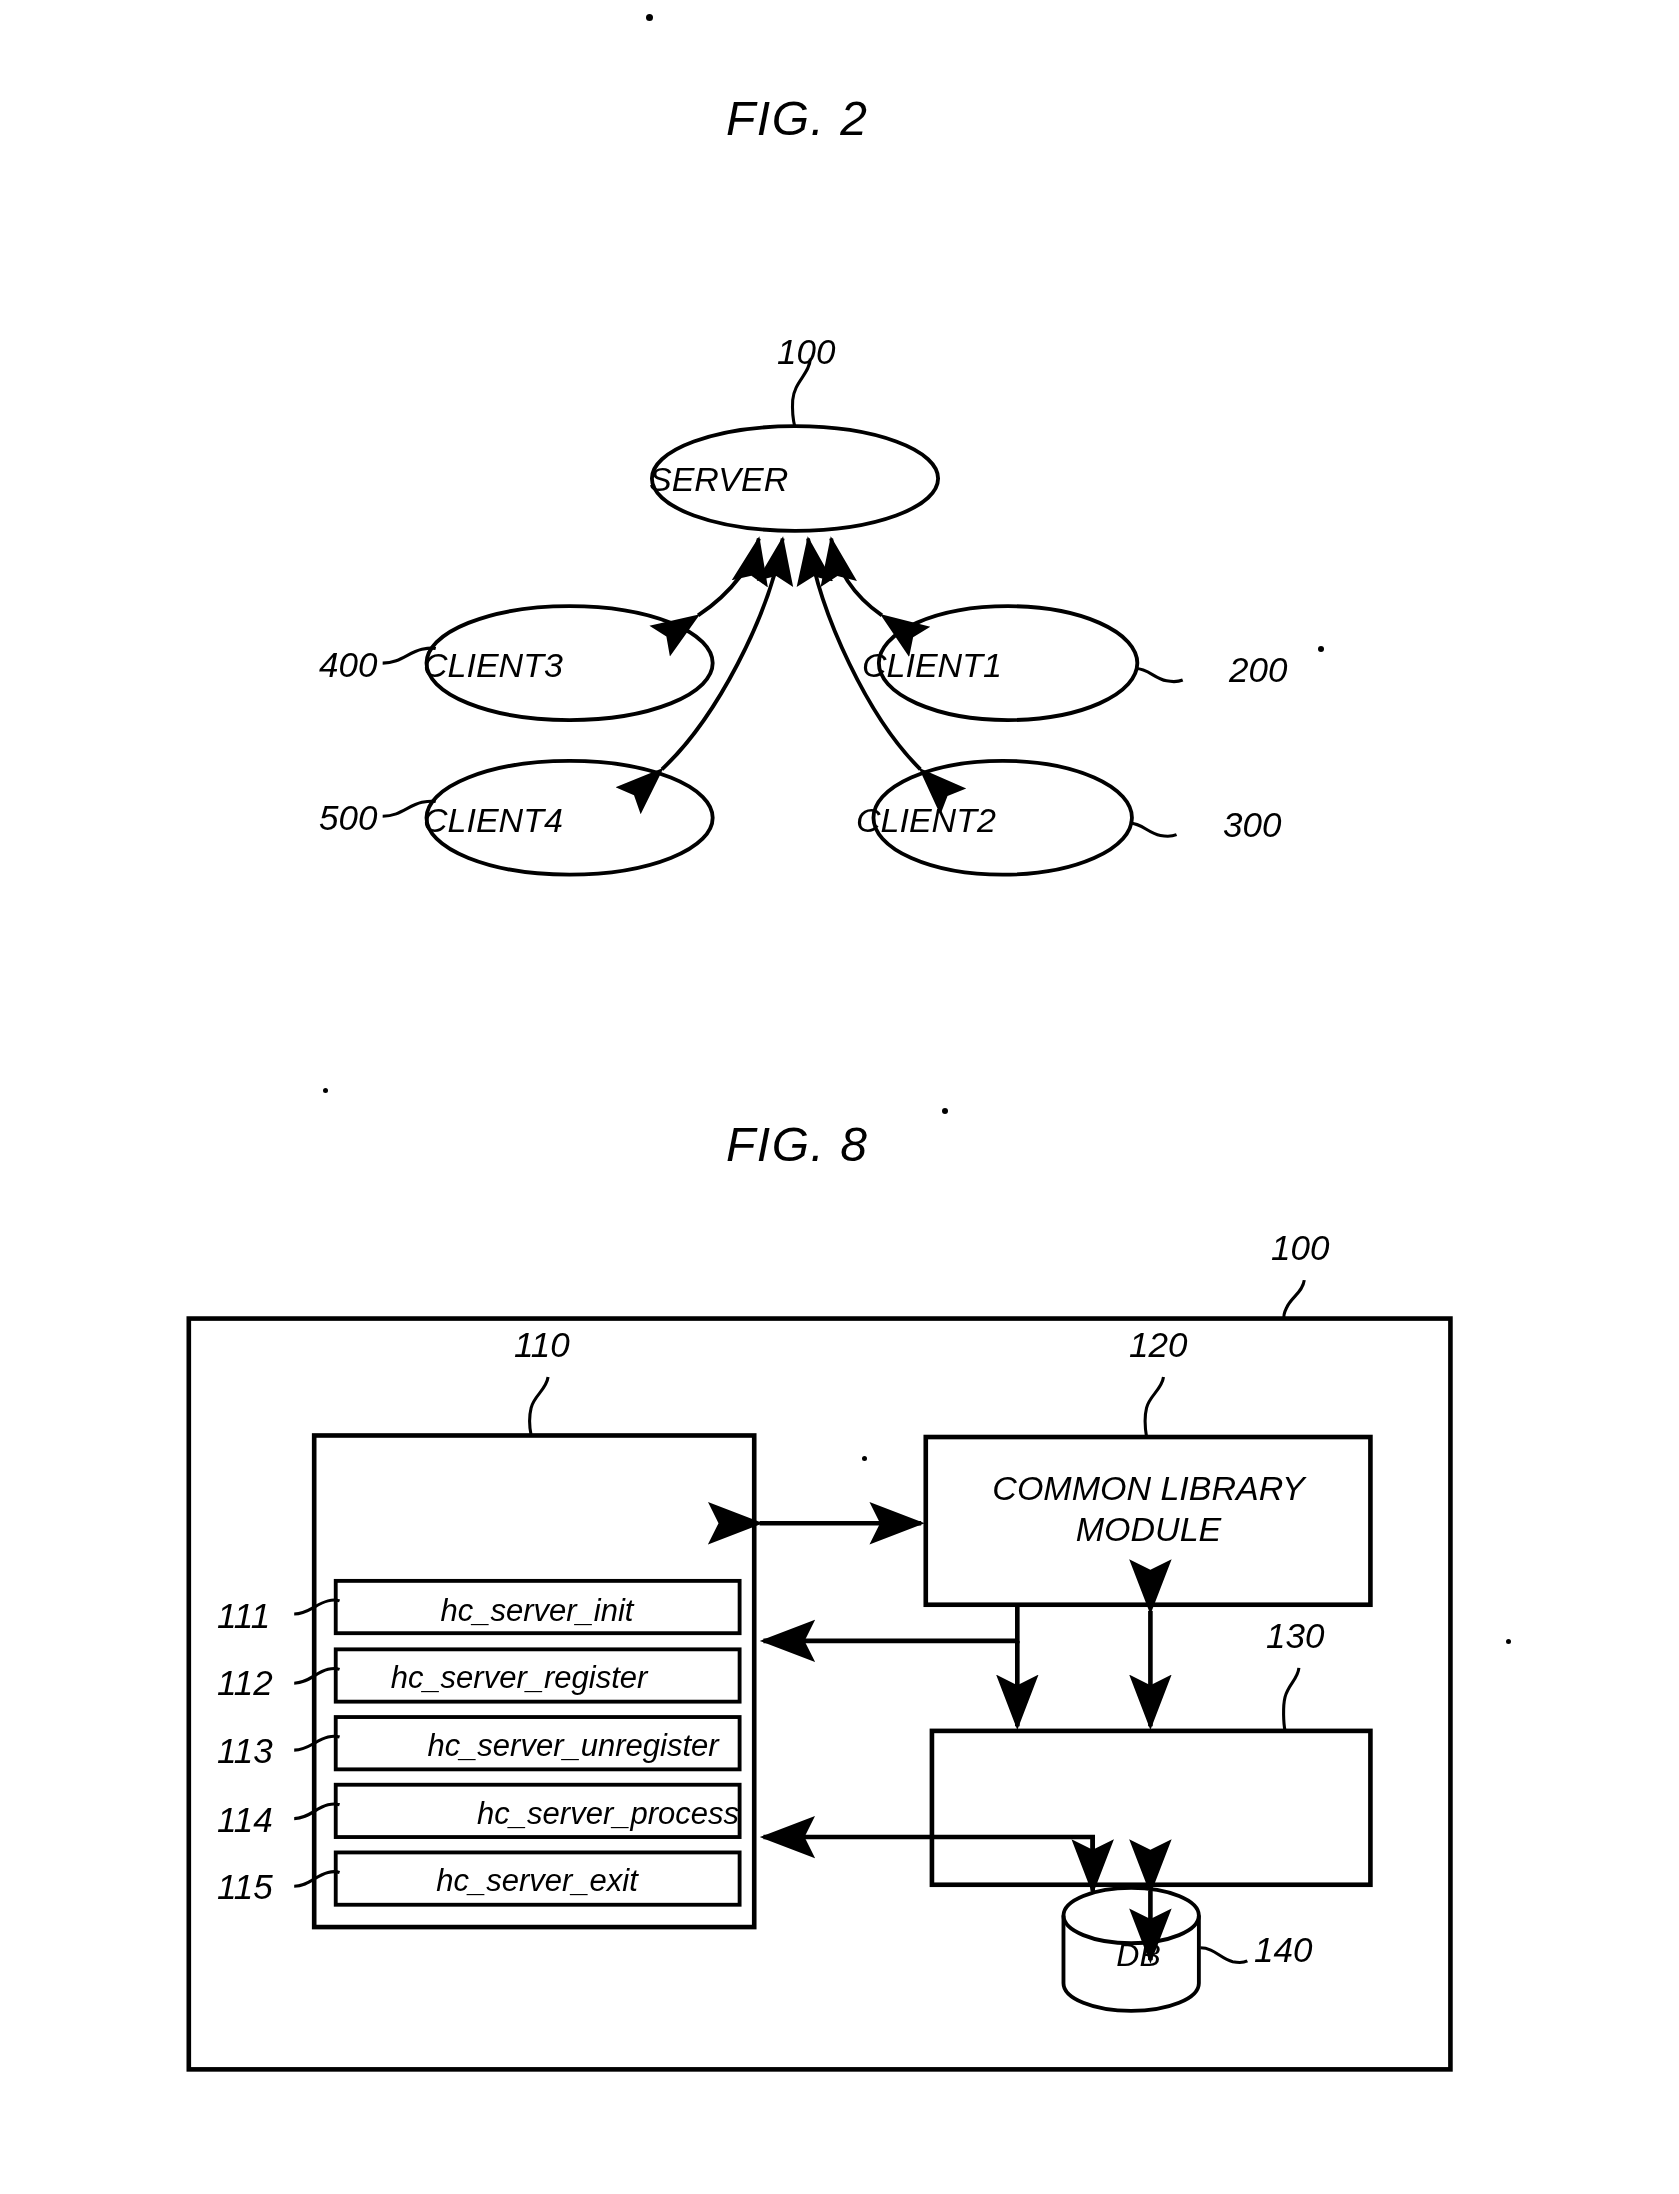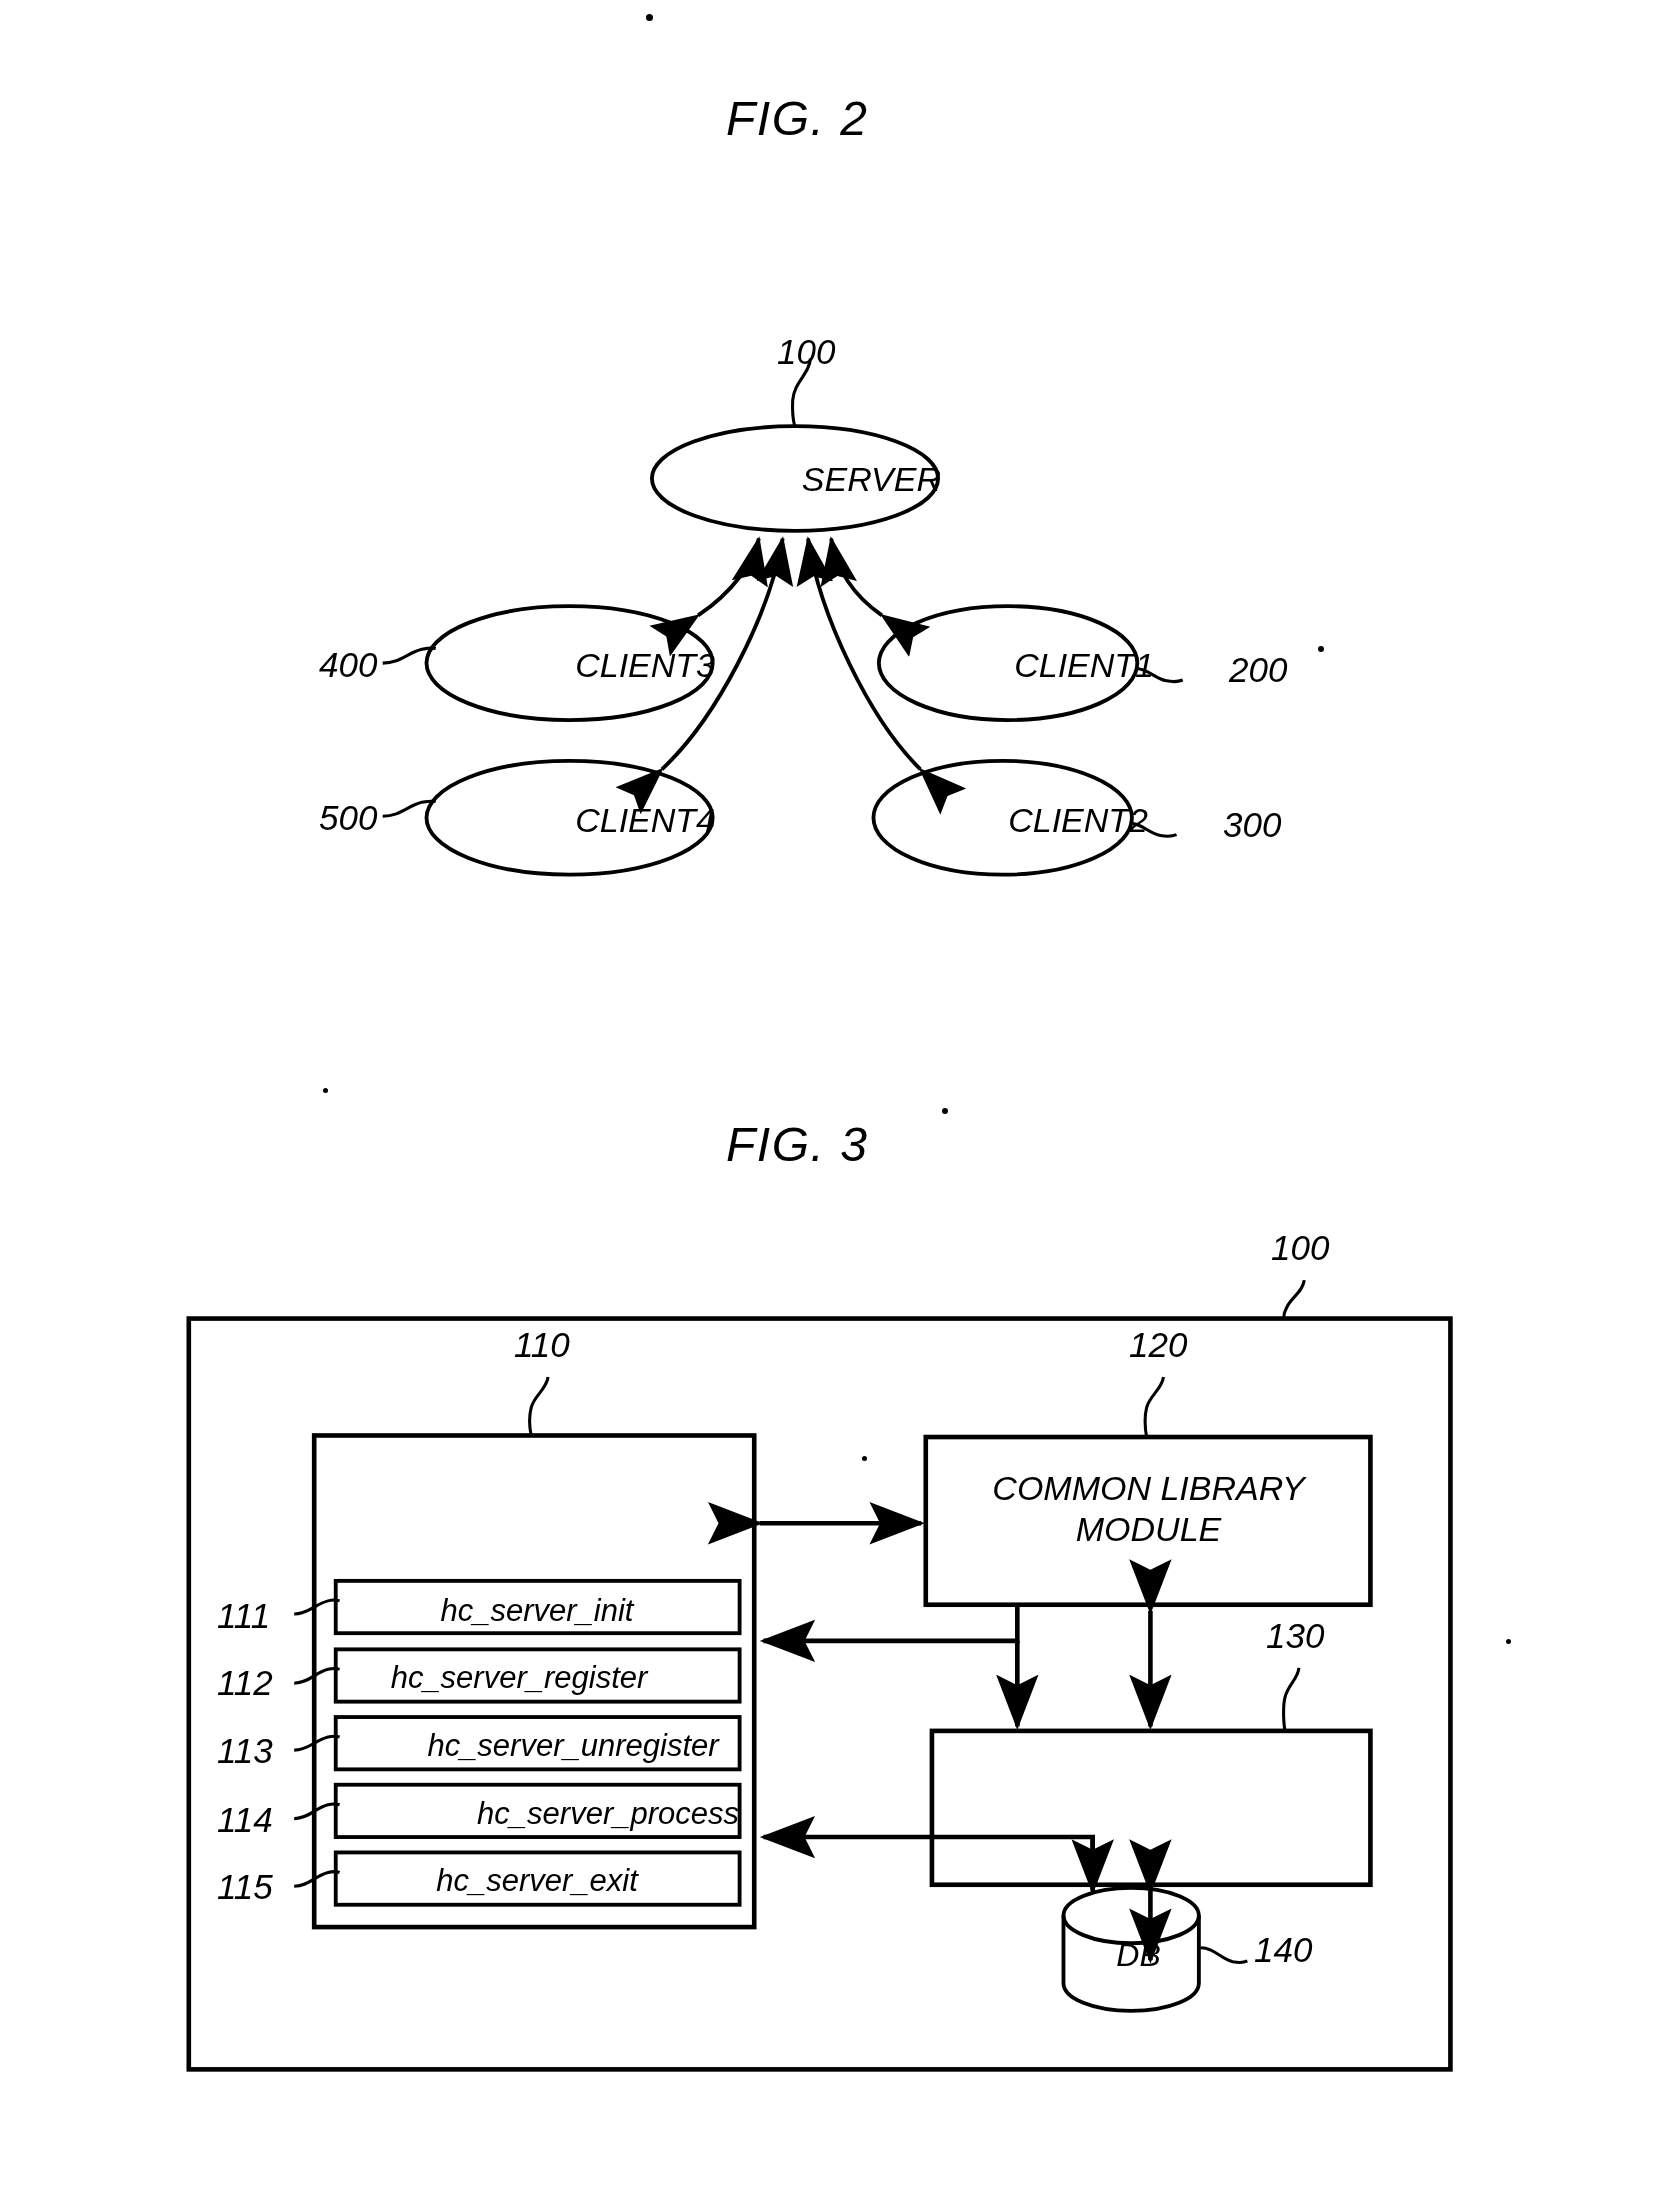--- a/index.html
+++ b/index.html
@@ -31,21 +31,21 @@
     position: absolute;
     font-size: 48px;
     letter-spacing: 1.5px;
     white-space: nowrap;
     font-weight: 400;
   }
   .node-label {
     position: absolute;
     font-size: 34px;
     white-space: nowrap;
-    text-align: right;
+    text-align: left;
     font-weight: 400;
   }
   .ref-num {
     position: absolute;
     font-size: 35px;
     white-space: nowrap;
     font-weight: 400;
   }
   .box-label {
     position: absolute;
@@ -168,21 +168,21 @@
   <div class="node-label" style="left:862px; top:646px; width:292px;">CLIENT1</div>
   <div class="node-label" style="left:423px; top:801px; width:292px;">CLIENT4</div>
   <div class="node-label" style="left:856px; top:801px; width:292px;">CLIENT2</div>
 
   <div class="ref-num" style="left:777px; top:332px;">100</div>
   <div class="ref-num" style="left:319px; top:645px;">400</div>
   <div class="ref-num" style="left:1229px; top:650px;">200</div>
   <div class="ref-num" style="left:319px; top:798px;">500</div>
   <div class="ref-num" style="left:1223px; top:805px;">300</div>
 
-  <div class="fig-title" style="left:726px; top:1117px;">FIG. 3</div>
+  <div class="fig-title" style="left:726px; top:1117px;">FIG. 8</div>
 
   <div class="ref-num" style="left:1271px; top:1228px;">100</div>
 
   <div class="box-label" style="left:926px; top:1468px; width:445px;">COMMON LIBRARY
 MODULE</div>
   <div class="db-label" style="left:1063px; top:1937px; width:135px;">DB</div>
 
   <div class="ref-num" style="left:514px; top:1325px;">110</div>
   <div class="ref-num" style="left:1129px; top:1325px;">120</div>
   <div class="ref-num" style="left:1266px; top:1616px;">130</div>

